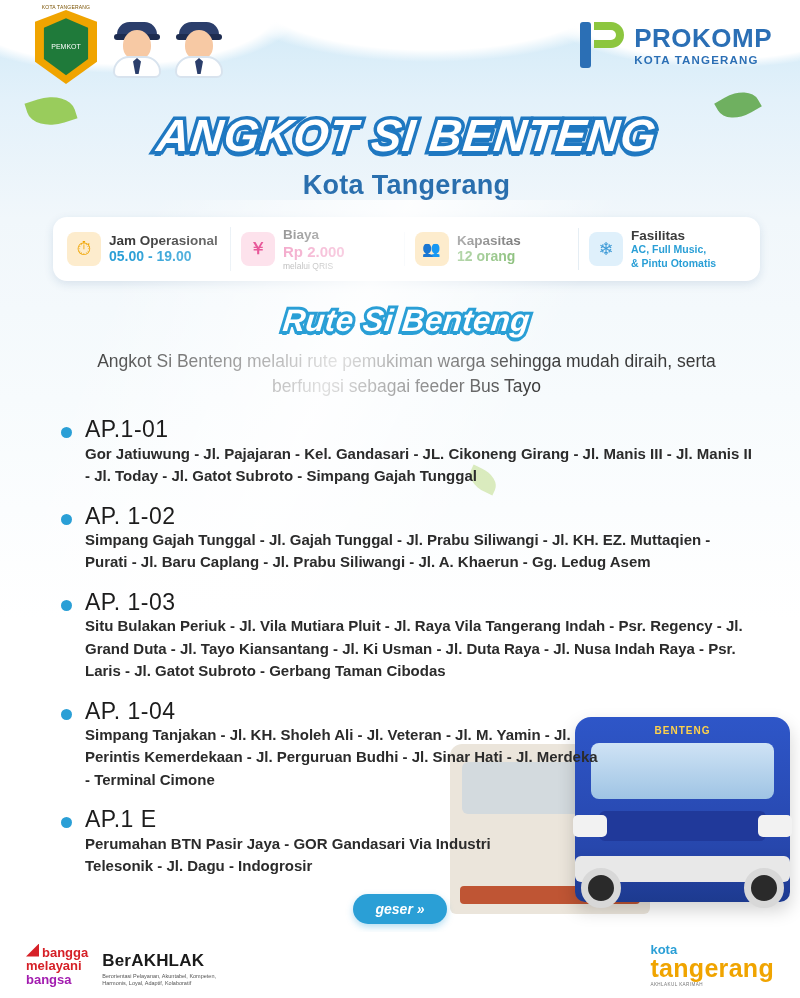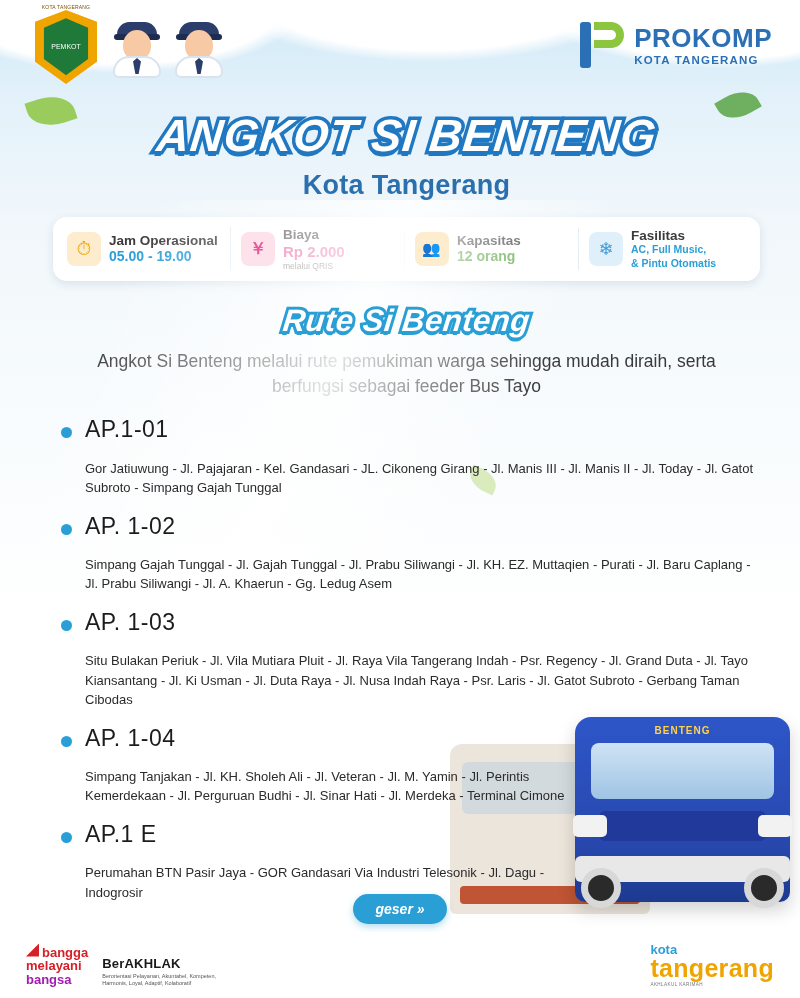--- a/index.html
+++ b/index.html
@@ -161,22 +161,22 @@
   .routes { margin: 18px 44px 0 44px; position: relative; z-index: 3; }
   .route { margin-bottom: 16px; position: relative; padding-left: 28px; }
   .route .dot {
     position: absolute; left: 4px; top: 10px;
     width: 11px; height: 11px; border-radius: 50%; background: #2a9fd6;
   }
   .route .code {
     font-size: 23px; font-weight: normal; color: #1c1c1c; letter-spacing: .5px; line-height: 1.1;
   }
   .route .path {
-    margin-top: 16px;
-    font-size: 13px; color: #2b2b2b; line-height: 1.5; font-weight: 400;
+    margin-top: 0;
+    font-size: 15px; color: #2b2b2b; line-height: 1.5; font-weight: 700;
   }
 
   
   .bus-art { position: absolute; right: 0; bottom: 78px; width: 350px; height: 260px; z-index: 1; pointer-events: none; }
   .bus-ghost {
     position:absolute; left: 0; bottom: 6px; width: 200px; height: 170px;
     background: #e9e3d8; border-radius: 12px 12px 6px 6px; opacity:.9;
   }
   .bus-ghost:before{
     content:""; position:absolute; left:12px; top:18px; right:12px; height:52px;
@@ -232,21 +232,21 @@
   .footer {
     position: absolute; left: 0; right: 0; bottom: 0; height: 66px;
     display: flex; align-items: center; justify-content: space-between;
     padding: 0 26px; background: #ffffff; z-index: 5;
   }
   .f-left { display: flex; align-items: flex-end; gap: 14px; }
   .bangga .b1 { color:#d62027; font-weight:bold; font-size:13px; line-height:1.05; }
   .bangga .b2 { color:#d62027; font-weight:bold; font-size:13px; line-height:1.05; }
   .bangga .b3 { color:#a21caf; font-weight:bold; font-size:13px; line-height:1.05; }
   .bangga-mark { display:inline-block; width:13px; height:13px; background:#d62027; clip-path: polygon(0 100%, 100% 0, 100% 100%); margin-right:3px;}
-  .berakhlak .a1 { font-size: 13px; font-weight: bold; color: #1a1a1a; letter-spacing:.2px;}
+  .berakhlak .a1 { font-size: 17px; font-weight: bold; color: #1a1a1a; letter-spacing:.2px;}
   .berakhlak .a2 { font-size: 5.5px; color: #555; line-height: 1.25; margin-top: 2px; max-width: 118px;}
   .kota-tng { line-height: 1; }
   .kota-tng .k1 { font-size: 13px; color: #2a9fd6; font-weight: bold; }
   .kota-tng .k2 { font-size: 25px; color: #f0a400; font-weight: bold; letter-spacing:.3px; }
   .kota-tng .k3 { font-size: 4.6px; color: #777; letter-spacing: .4px; margin-top:2px; }
 </style>
 </head>
 <body>
 
 <div id="poster">

